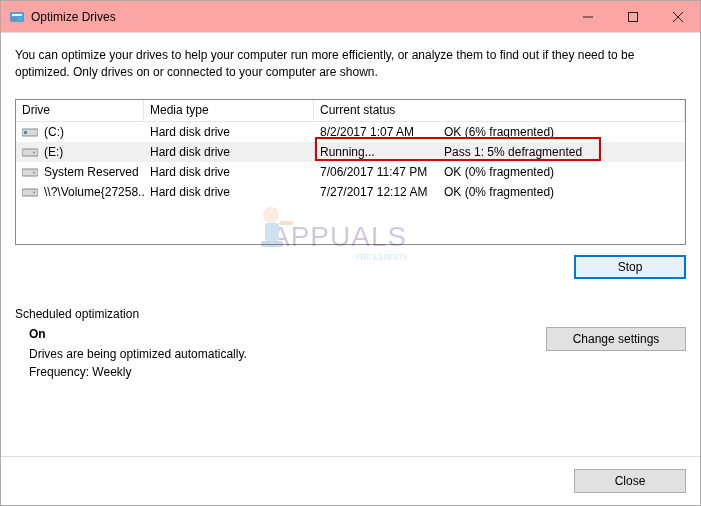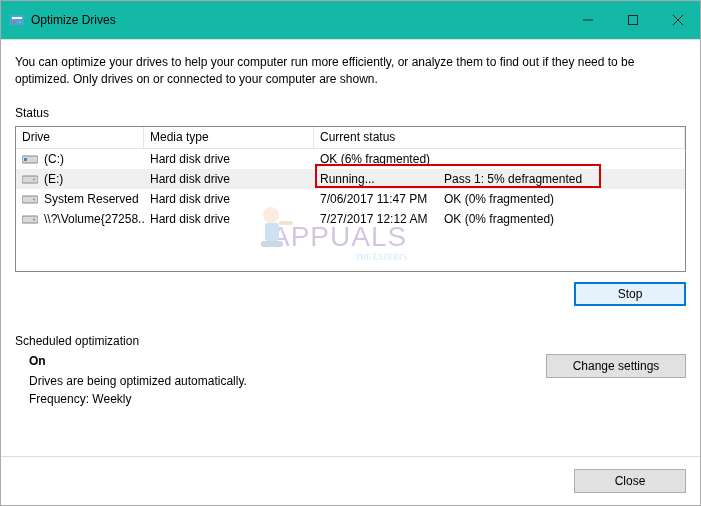--- a/index.html
+++ b/index.html
@@ -1,18 +1,18 @@
 <!DOCTYPE html>
 <html><head>
   <meta charset="utf-8">
   <style>
     * { box-sizing: border-box; margin: 0; padding: 0; }
     body { font-family: "Segoe UI", Tahoma, sans-serif; font-size: 12px; color: #000; background: #fff; }
     .window { width: 701px; height: 506px; border: 1px solid #aaa; position: relative; display: flex; flex-direction: column; background: #fff; }
-    .titlebar { height: 39px; background: #14b8a6; display: flex; align-items: center; border-bottom: 1px solid #ddd; }
+    .titlebar { height: 32px; background: #fca5a5; display: flex; align-items: center; border-bottom: 1px solid #ddd; }
     .titlebar-icon { width: 16px; height: 16px; margin: 0 6px 0 8px; display: inline-flex; }
     .titlebar-title { flex: 1; font-size: 12px; }
     .titlebar-controls { display: flex; }
     .tb-btn { width: 45px; height: 29px; display: flex; align-items: center; justify-content: center; font-family: "Segoe UI Symbol", sans-serif; font-size: 10px; color: #222; }
 
     .content { padding: 14px 14px 0 14px; flex: 1; display: flex; flex-direction: column; }
     .description { font-size: 12px; line-height: 1.4; margin-bottom: 18px; }
 
     .section-label { font-size: 12px; margin-bottom: 6px; }
 
@@ -82,38 +82,38 @@
             <line x1="10" y1="0" x2="0" y2="10" stroke="#222" stroke-width="1"></line>
           </svg>
       </div>
     </div>
   </div>
 
   <div class="content">
 
     <div class="description">You can optimize your drives to help your computer run more efficiently, or analyze them to find out if they need to be optimized. Only drives on or connected to your computer are shown.</div>
 
-    <div class="section-label">Status</div>
 
     <div class="listbox">
       <div class="list-header">
         <div class="col col-drive">Drive</div>
         <div class="col col-media">Media type</div>
         <div class="col col-status">Current status</div>
       </div>
       <div class="rows">
         <div class="row">
           <div class="col col-drive">
             <span class="drive-icon"><svg viewBox="0 0 16 12">
                   <rect x="0" y="3" width="16" height="7" rx="1" fill="#d9d9d9" stroke="#888"></rect>
                   <rect x="2" y="5" width="3" height="3" fill="#3b8ac4"></rect>
                 </svg></span>
             <span>(C:)</span>
           </div>
           <div class="col col-media">Hard disk drive</div>
+          <div class="col col-lastrun">8/2/2017 1:07 AM</div>
           <div class="col col-status">OK (6% fragmented)</div>
         </div>
         <div class="row selected">
           <div class="col col-drive">
             <span class="drive-icon"><svg viewBox="0 0 16 12">
                   <rect x="0" y="3" width="16" height="7" rx="1" fill="#d9d9d9" stroke="#888"></rect>
                   <circle cx="12" cy="6.5" r="1" fill="#6aa84f"></circle>
                 </svg></span>
             <span>(E:)</span>
           </div>

